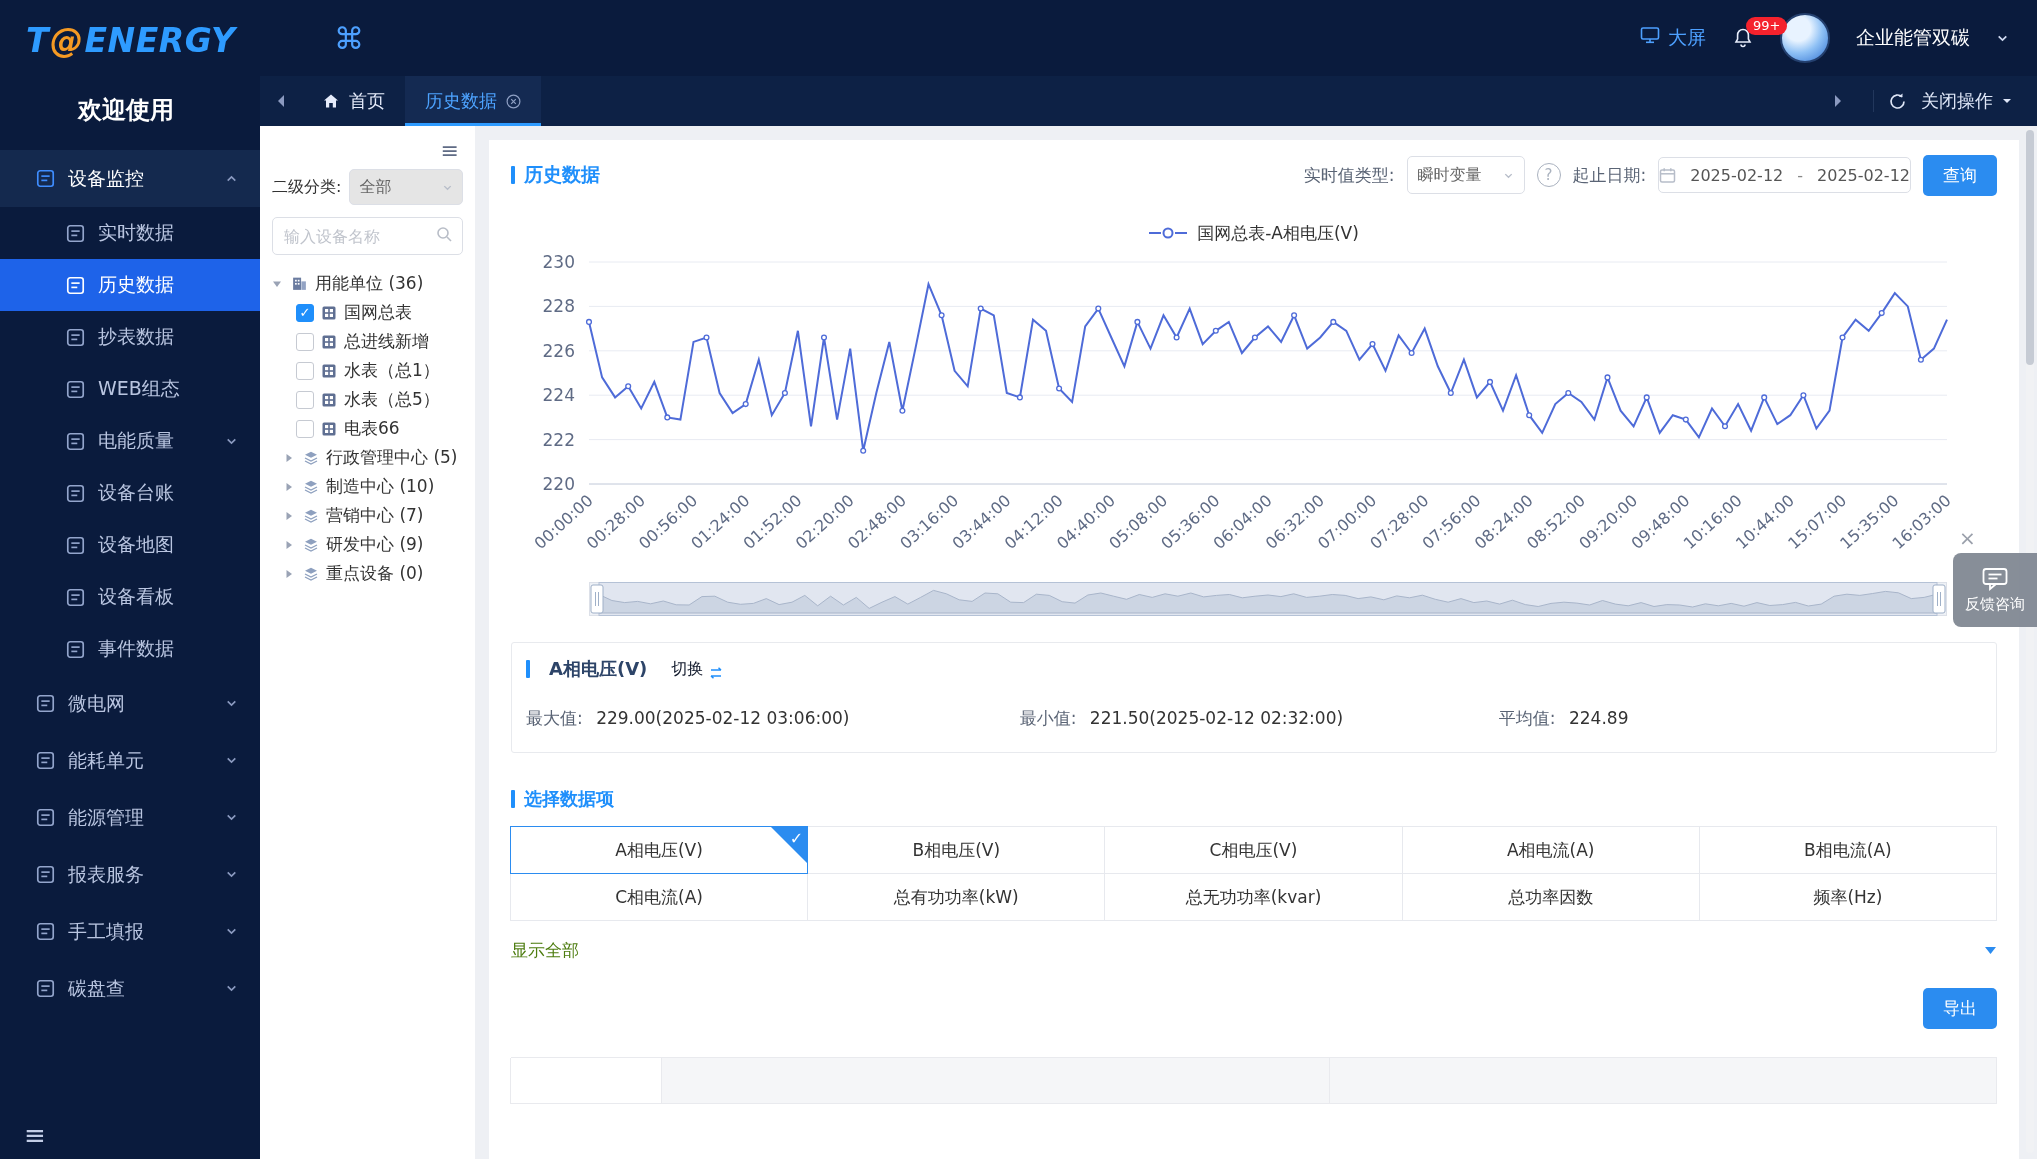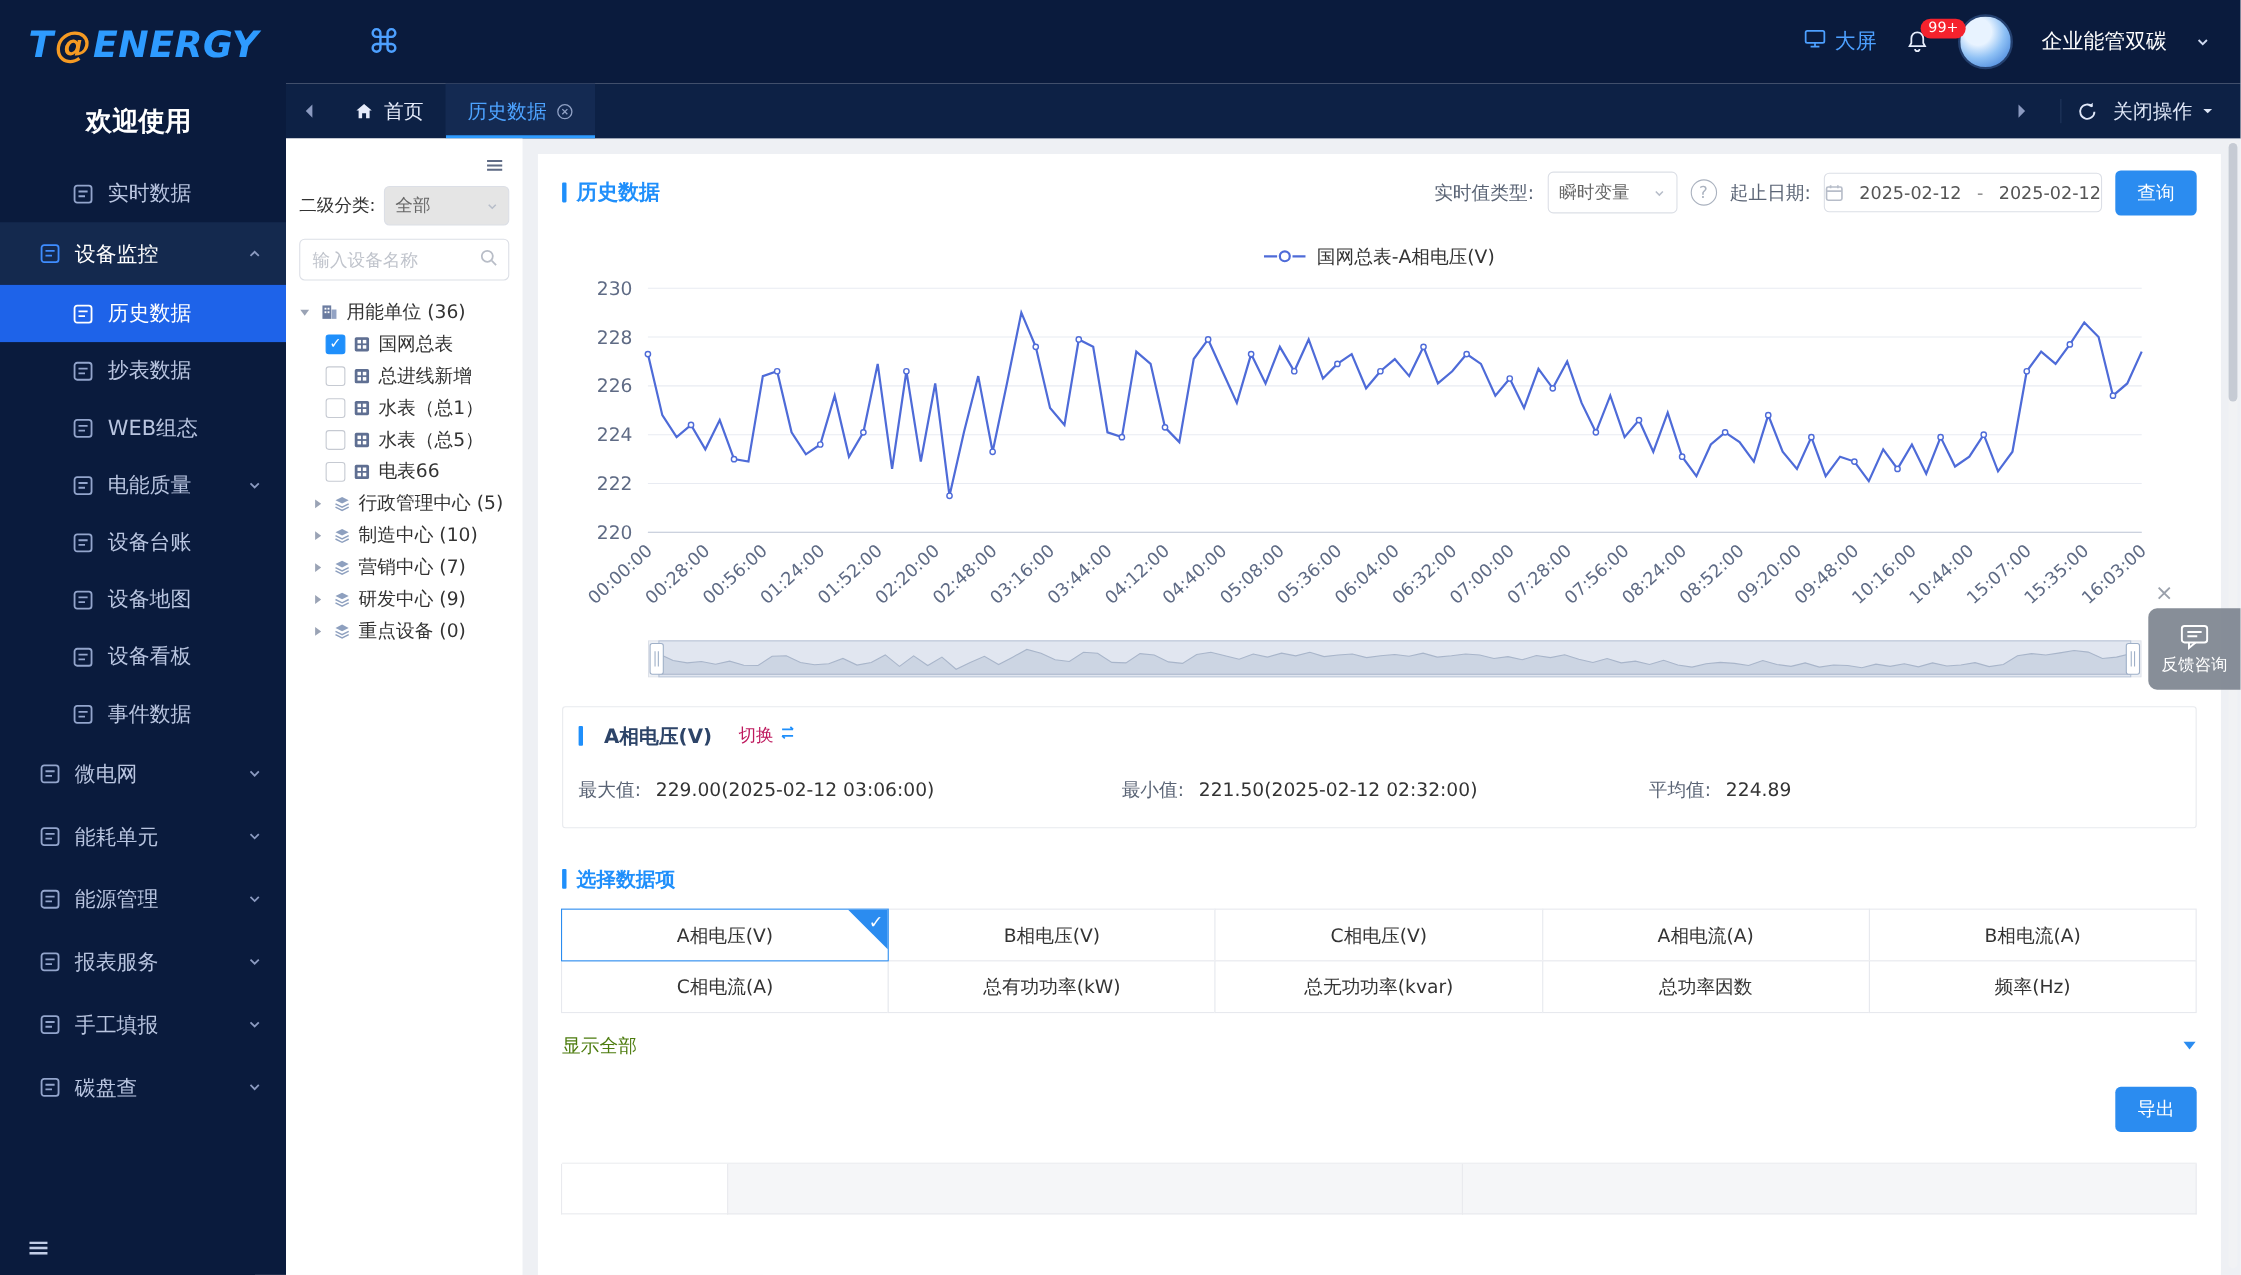--- a/index.html
+++ b/index.html
@@ -87,21 +87,21 @@
 
 
 .legend-row{display:flex;justify-content:center;align-items:center;gap:10px;height:34px;margin-top:18px;color:#333;font-size:17px}
 .chart-wrap{width:1460px}
 .zoom-wrap{margin-left:78px;width:1358px;margin-top:2px}
 
 
 .stats-card{border:1px solid #e8eaee;border-radius:3px;margin-top:26px;padding:14px 18px 22px 14px}
 .stats-head{display:flex;align-items:center;gap:10px}
 .stats-title{color:#2d4468;font-size:18px;font-weight:bold}
-.switch-link{color:#be185d;font-size:16px;margin-left:14px;cursor:pointer;display:flex;align-items:flex-start;gap:5px}
+.switch-link{color:#0f172a;font-size:16px;margin-left:14px;cursor:pointer;display:flex;align-items:flex-end;gap:5px}
 .stats-vals{display:grid;grid-template-columns:34% 33% 33%;margin-top:26px;font-size:17px}
 .stat .s-label{color:#5a6475;margin-right:8px}
 .stat .s-val{color:#333}
 
 
 .sel-head{display:flex;align-items:center;margin-top:26px;height:40px}
 .sel-title{color:#1f8ffb;font-size:18px;font-weight:bold}
 .sel-grid{display:grid;grid-template-columns:repeat(5,1fr);margin-top:8px}
 .sel-btn{border:1px solid #e7e9ee;margin-left:-1px;margin-top:-1px;height:48px;display:flex;align-items:center;justify-content:center;font-size:17px;color:#333;background:#fff;position:relative;cursor:pointer}
 .sel-btn.active{border:1px solid #2b8cf0;z-index:1}
@@ -134,44 +134,44 @@
 <div class="app">
 
   <aside class="sidebar">
     <div class="logo">
       <span class="lt">T</span>
         <span class="la">@</span>
         <span class="lr">ENERGY</span>
     </div>
     <div class="welcome">欢迎使用</div>
     <nav class="menu" id="sidebar-menu">
-        <div class="menu-item sub">
-          <span class="mi-icon">
-            <svg width="19" height="19" viewBox="0 0 16 16">
-              <rect x="1.5" y="1.5" width="13" height="13" rx="2" fill="none" stroke="currentColor" stroke-width="1.4"></rect>
-              <line x1="4.5" y1="6" x2="11.5" y2="6" stroke="currentColor" stroke-width="1.4"></line>
-              <line x1="4.5" y1="9.6" x2="9.5" y2="9.6" stroke="currentColor" stroke-width="1.4"></line>
-            </svg>
-          </span>
-          <span class="mi-label">实时数据</span>
-        </div>
         <div class="menu-item group">
           <span class="mi-icon">
             <svg width="19" height="19" viewBox="0 0 16 16">
               <rect x="1.5" y="1.5" width="13" height="13" rx="2" fill="none" stroke="currentColor" stroke-width="1.4"></rect>
               <line x1="4.5" y1="6" x2="11.5" y2="6" stroke="currentColor" stroke-width="1.4"></line>
               <line x1="4.5" y1="9.6" x2="9.5" y2="9.6" stroke="currentColor" stroke-width="1.4"></line>
             </svg>
           </span>
           <span class="mi-label">设备监控</span>
           <span class="mi-chev up">
             <svg width="13" height="13" viewBox="0 0 12 12">
               <path d="M2.5 4 L6 7.5 L9.5 4" fill="none" stroke="currentColor" stroke-width="1.5"></path>
             </svg>
           </span>
+        </div>
+        <div class="menu-item sub">
+          <span class="mi-icon">
+            <svg width="19" height="19" viewBox="0 0 16 16">
+              <rect x="1.5" y="1.5" width="13" height="13" rx="2" fill="none" stroke="currentColor" stroke-width="1.4"></rect>
+              <line x1="4.5" y1="6" x2="11.5" y2="6" stroke="currentColor" stroke-width="1.4"></line>
+              <line x1="4.5" y1="9.6" x2="9.5" y2="9.6" stroke="currentColor" stroke-width="1.4"></line>
+            </svg>
+          </span>
+          <span class="mi-label">实时数据</span>
         </div>
         <div class="menu-item sub active">
           <span class="mi-icon">
             <svg width="19" height="19" viewBox="0 0 16 16">
               <rect x="1.5" y="1.5" width="13" height="13" rx="2" fill="none" stroke="currentColor" stroke-width="1.4"></rect>
               <line x1="4.5" y1="6" x2="11.5" y2="6" stroke="currentColor" stroke-width="1.4"></line>
               <line x1="4.5" y1="9.6" x2="9.5" y2="9.6" stroke="currentColor" stroke-width="1.4"></line>
             </svg>
           </span>
           <span class="mi-label">历史数据</span>

